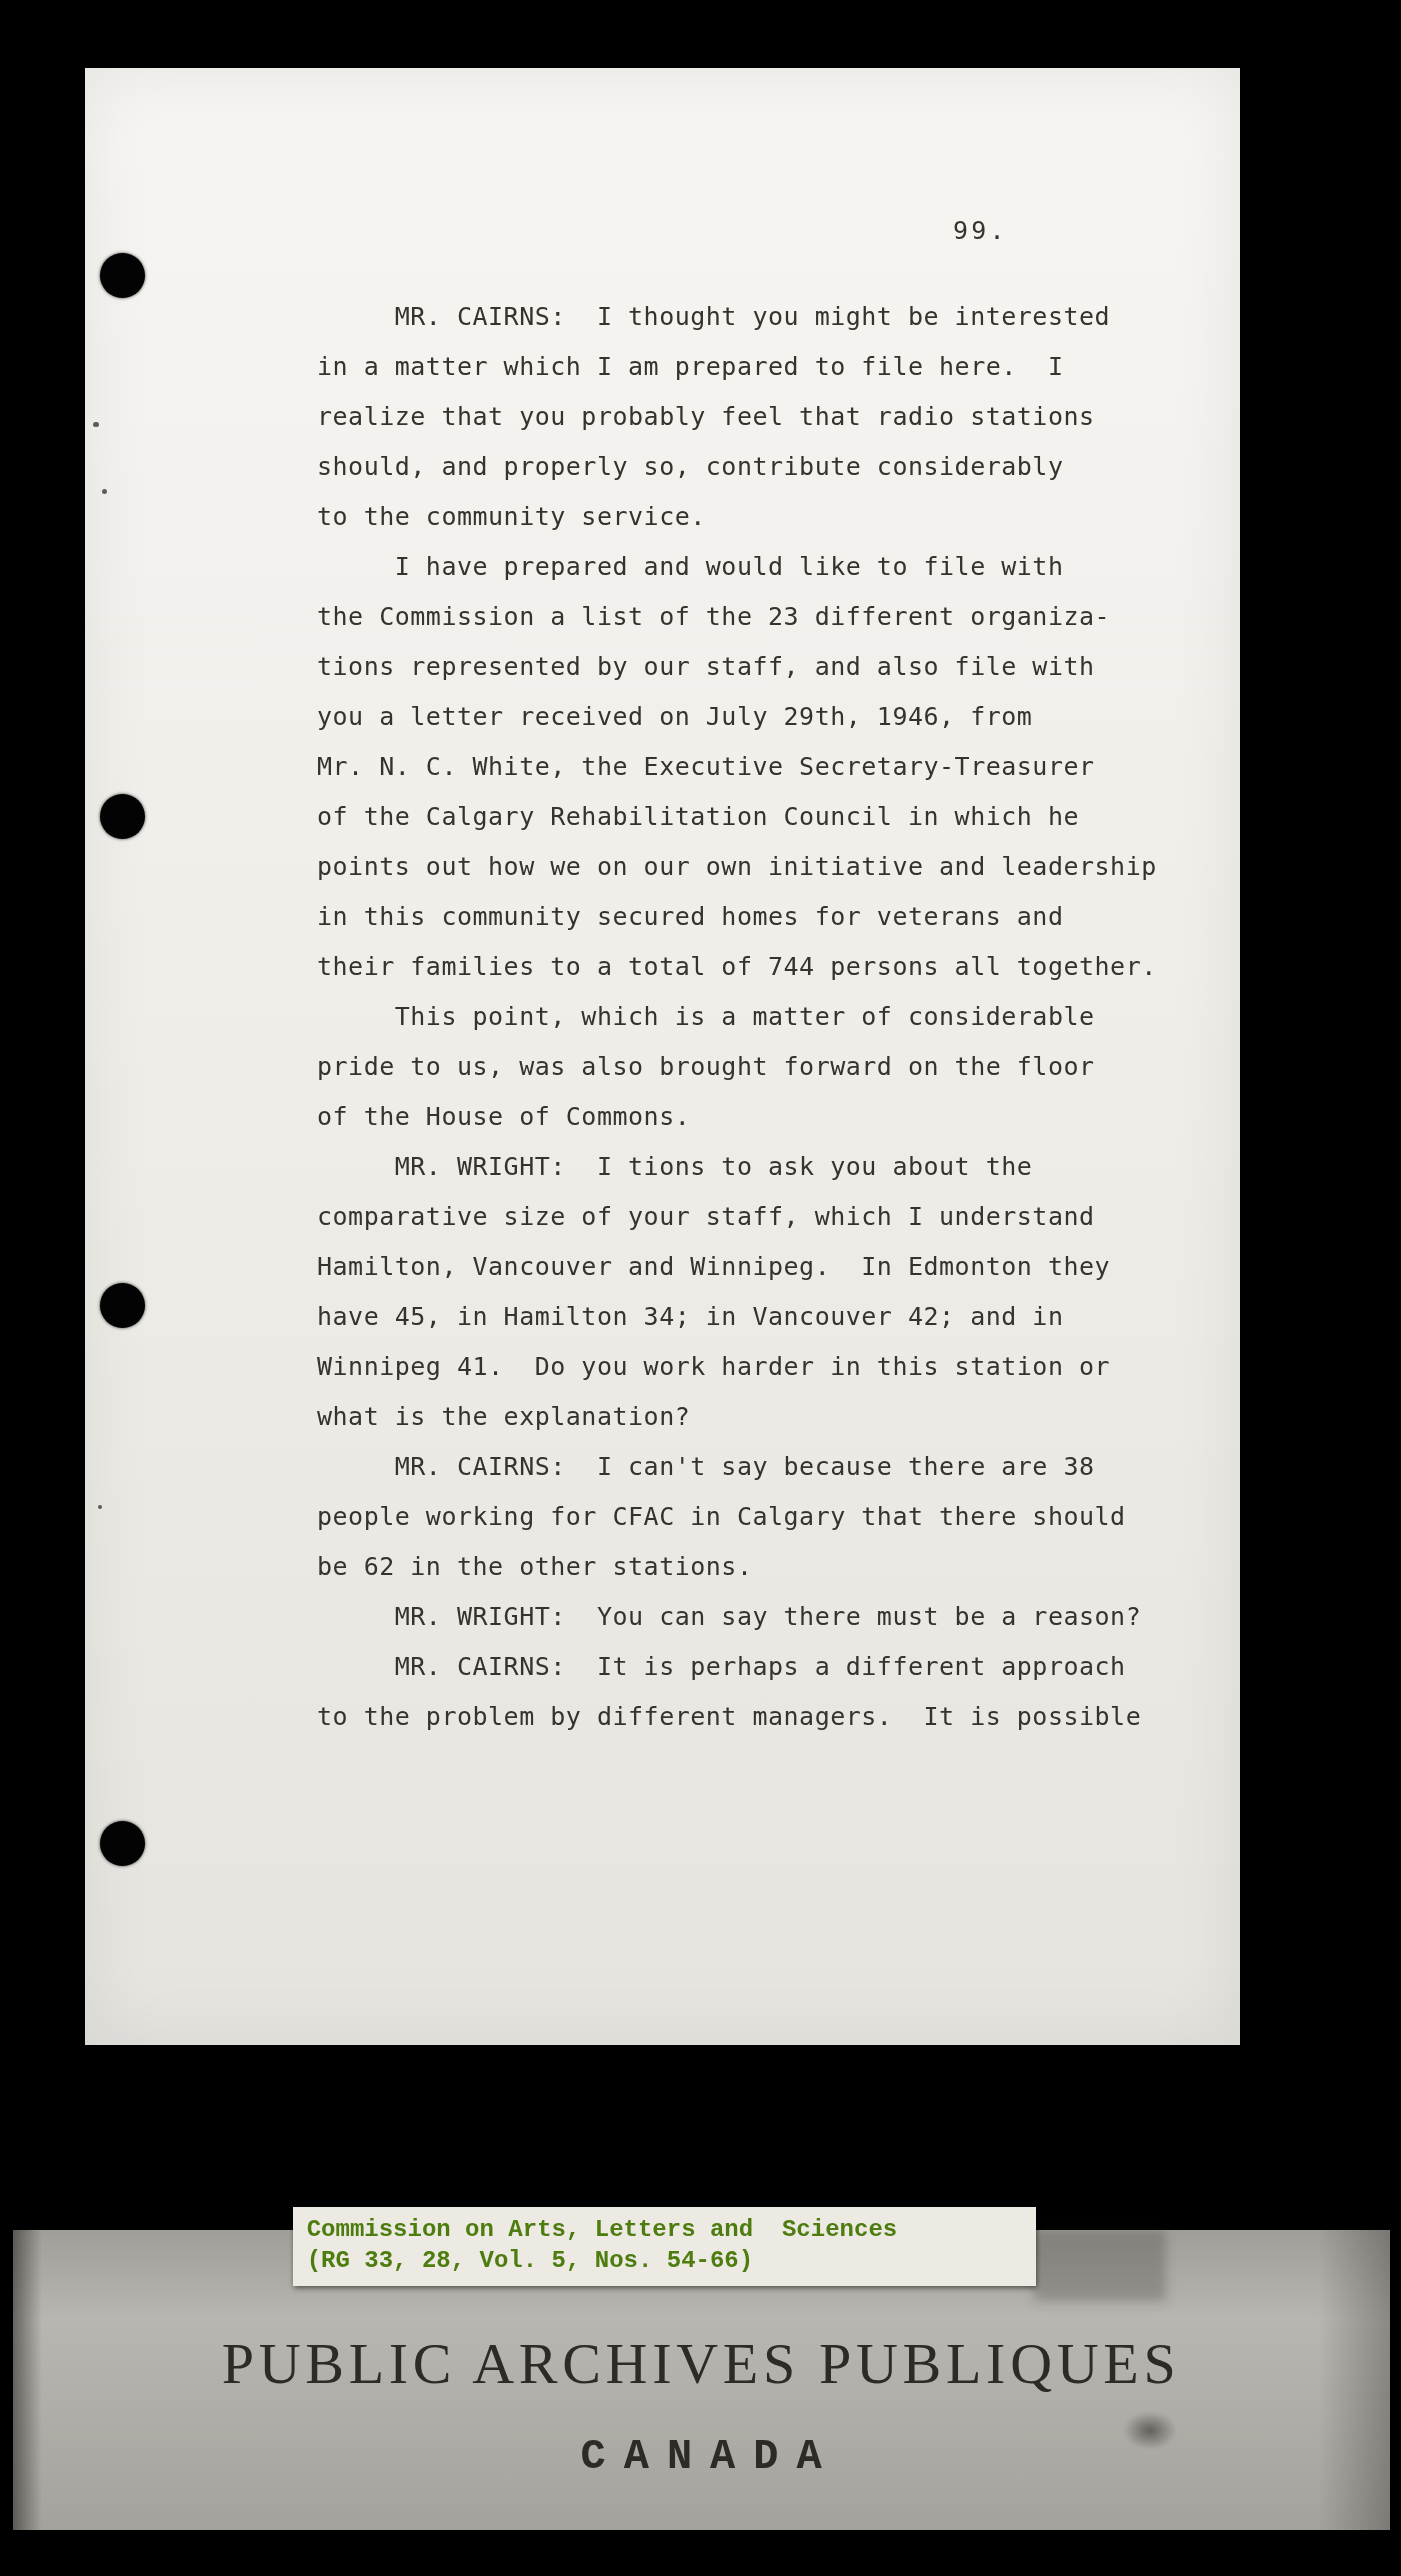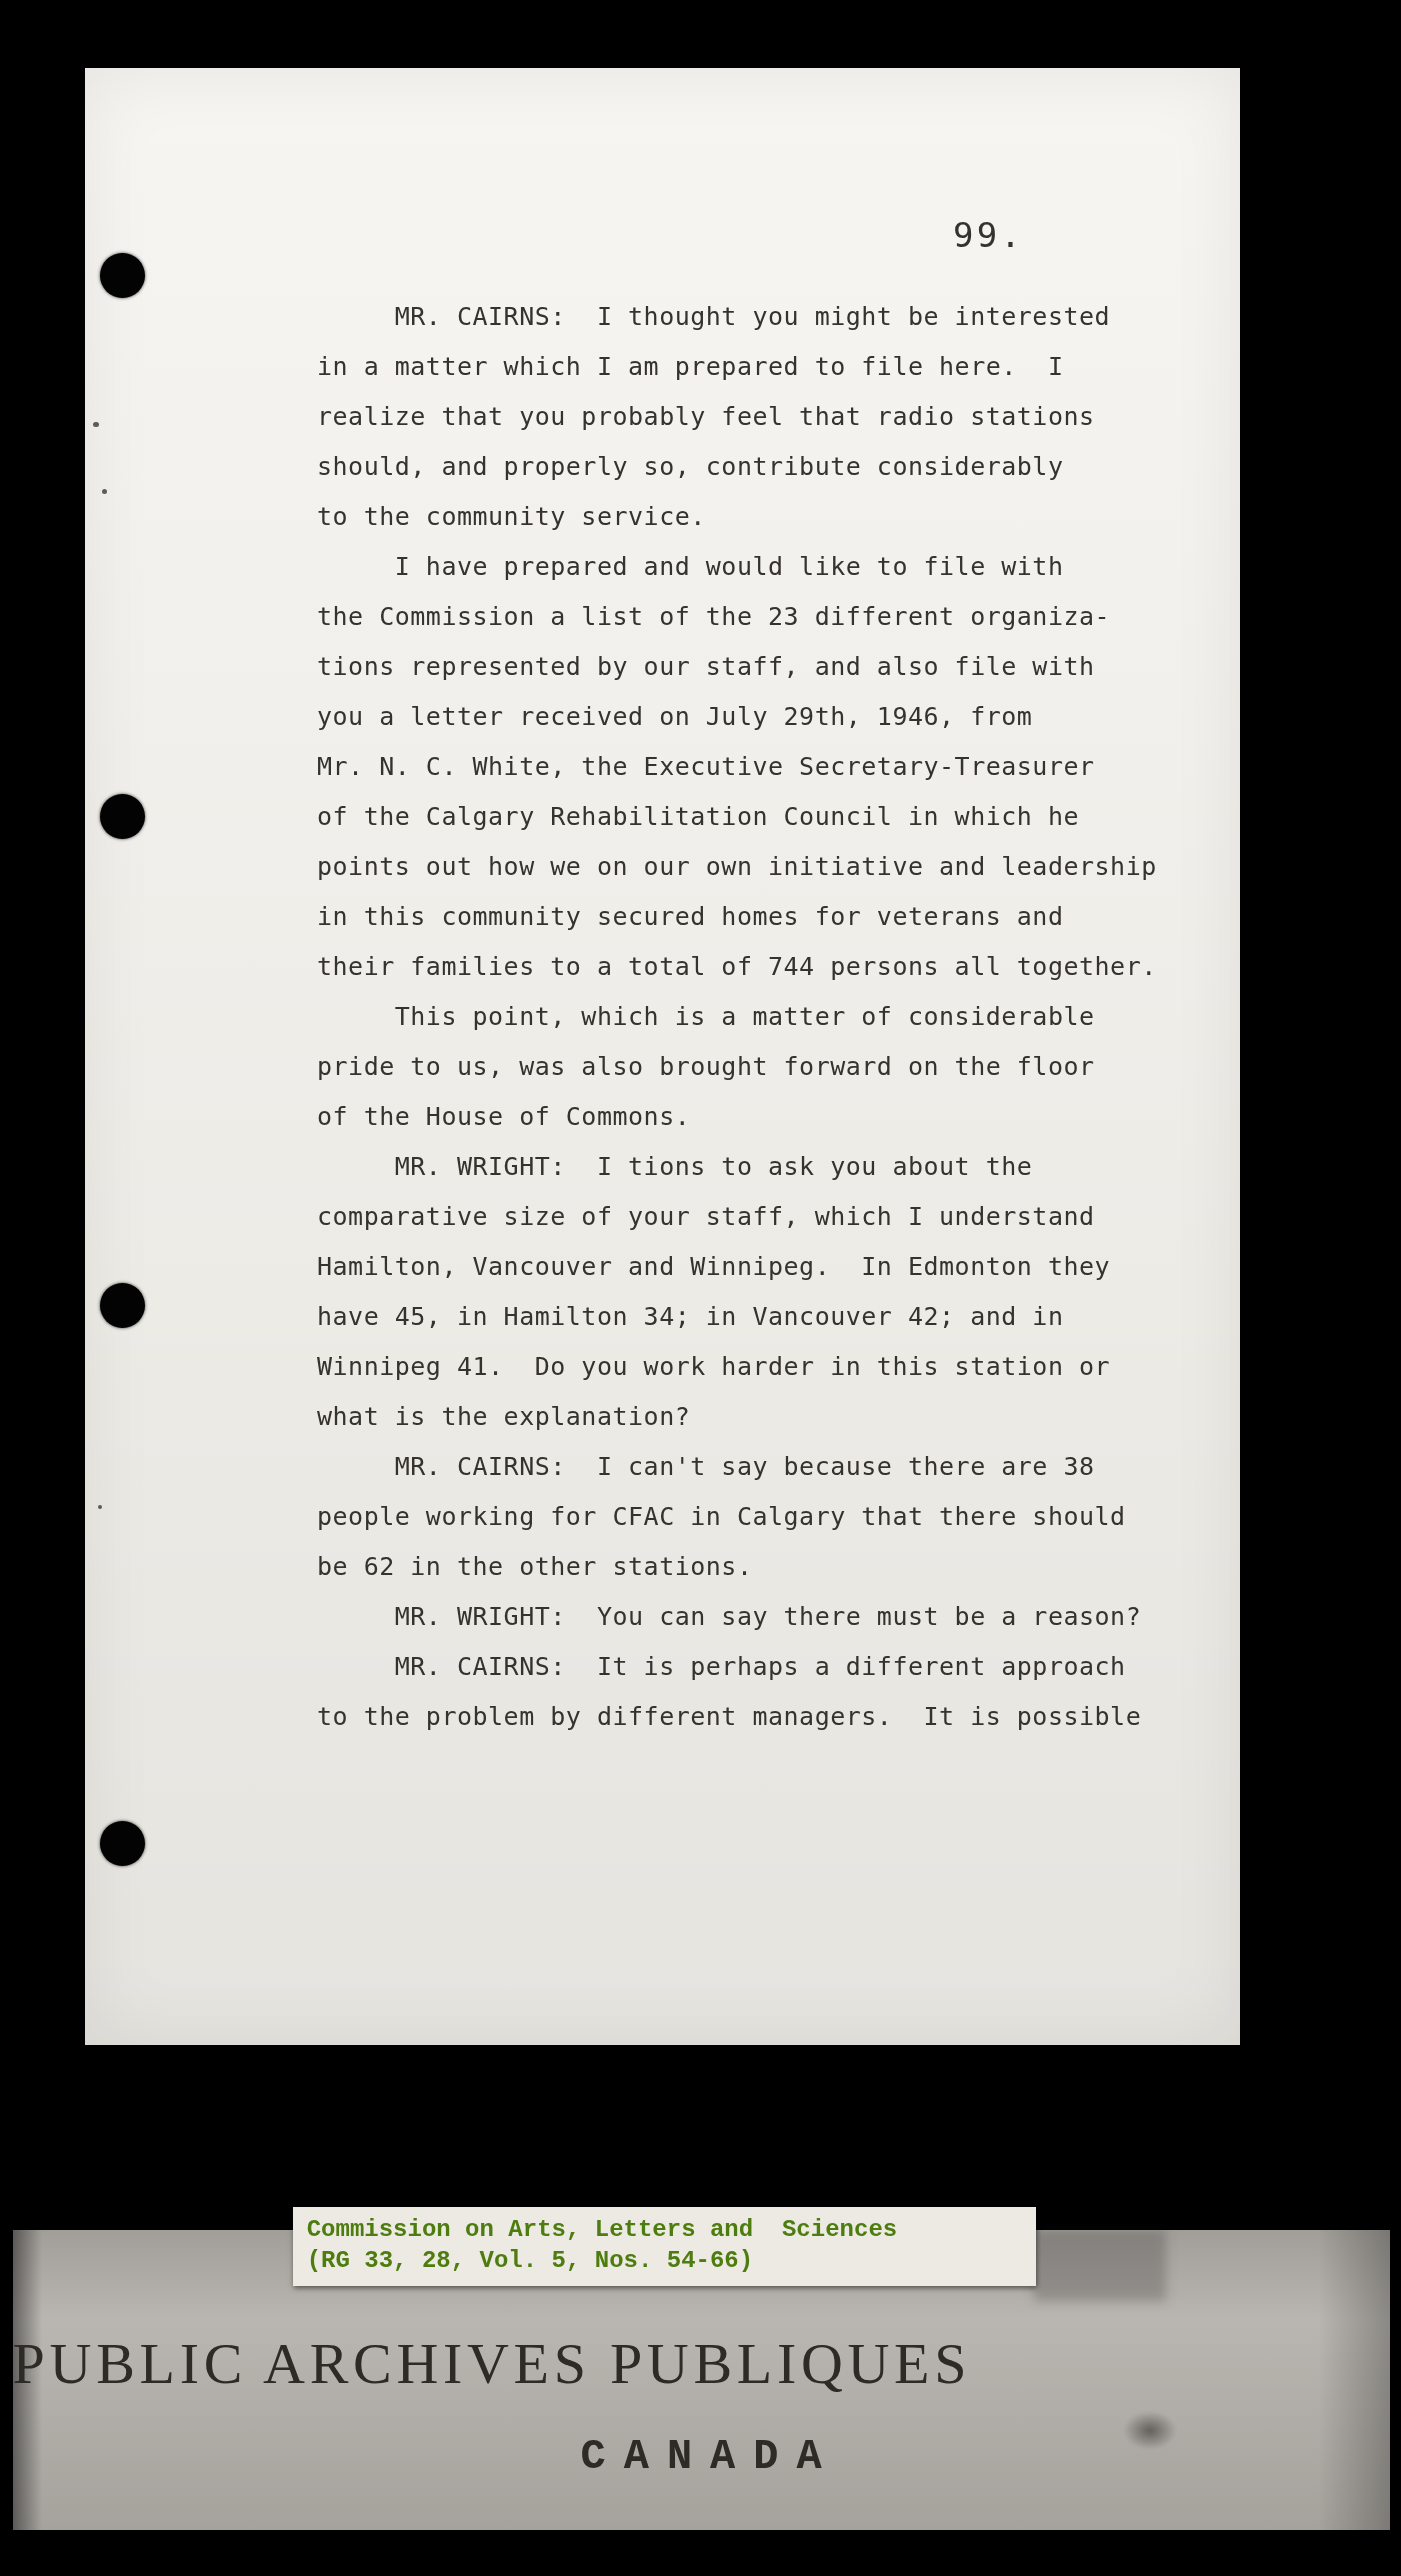--- a/index.html
+++ b/index.html
@@ -22,21 +22,21 @@
     position: absolute;
     left: 85px; top: 68px;
     width: 1155px; height: 1977px;
     background: var(--page-bg, #f2f0eb);
     background-image: linear-gradient(180deg, rgba(255,255,255,0.35) 0%, rgba(0,0,0,0.02) 60%, rgba(0,0,0,0.05) 100%);
     box-shadow: inset 0 0 74px rgba(0,0,0,0.07);
   }
   .page-number {
     position: absolute;
     left: 868px; top: 150px;
-    font-size: 34px; line-height: 1;
+    font-size: 25px; line-height: 1;
     letter-spacing: 3.2px;
     color: var(--ink, #35332e);
   }
   .text-block {
     position: absolute;
     left: 232px; top: 224px;
     color: var(--ink, #35332e);
     font-size: 25px;
     line-height: 50px;
     letter-spacing: 0.5px;
@@ -69,20 +69,21 @@
     width: 1377px; height: 300px;
     background-color: var(--band-bg, #b3b0aa);
     background-image:
       linear-gradient(90deg, rgba(0,0,0,0.45) 0px, rgba(0,0,0,0) 29px, rgba(0,0,0,0) 1305px, rgba(0,0,0,0.25) 1377px),
       linear-gradient(180deg, rgba(0,0,0,0.10) 0%, rgba(255,255,255,0.08) 30%, rgba(0,0,0,0.08) 100%);
   }
   .archives-title {
     position: absolute;
     left: 0; top: 105px;
     width: 100%;
+    text-align: center;
     font-family: "Liberation Serif", serif;
     font-size: 58px;
     line-height: 1;
     letter-spacing: 4.7px;
     color: var(--stamp-ink, #2d2b26);
   }
   .archives-country {
     position: absolute;
     left: 0; top: 206px;
     width: 100%;

